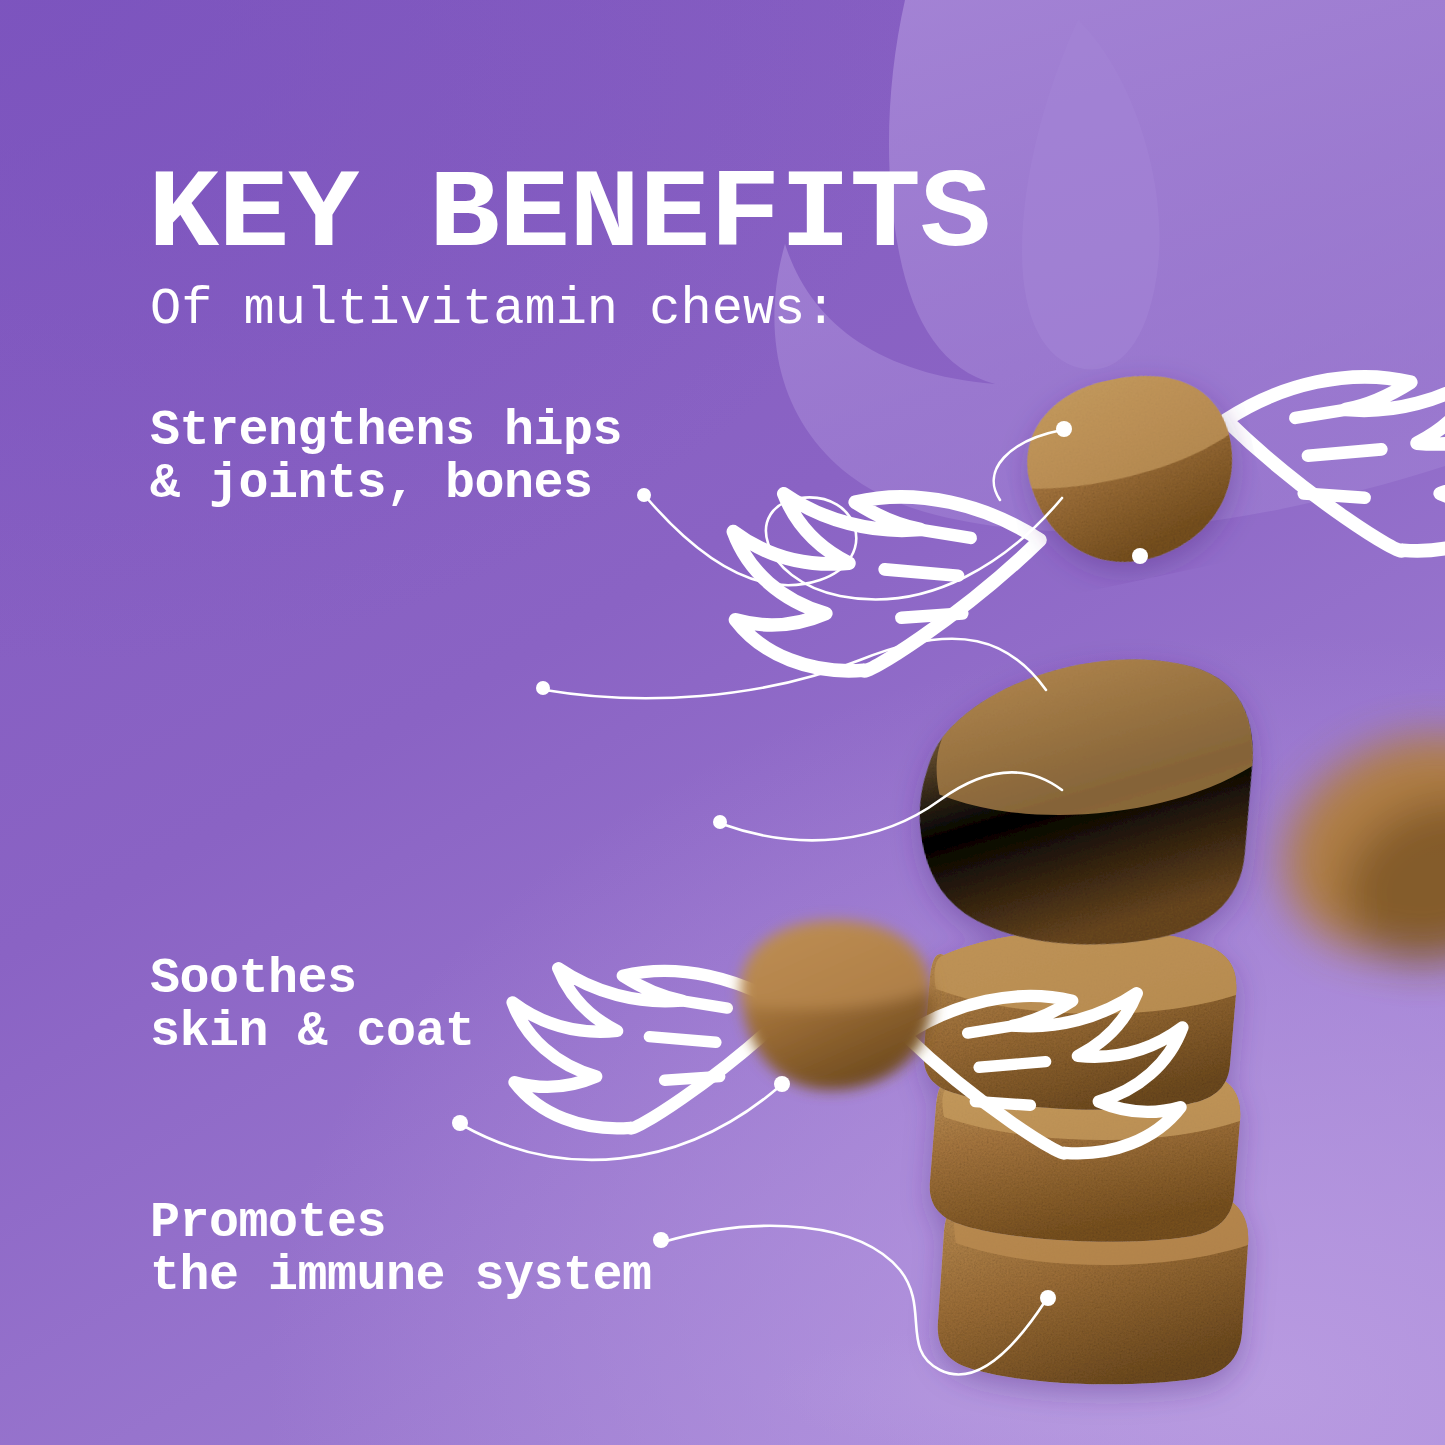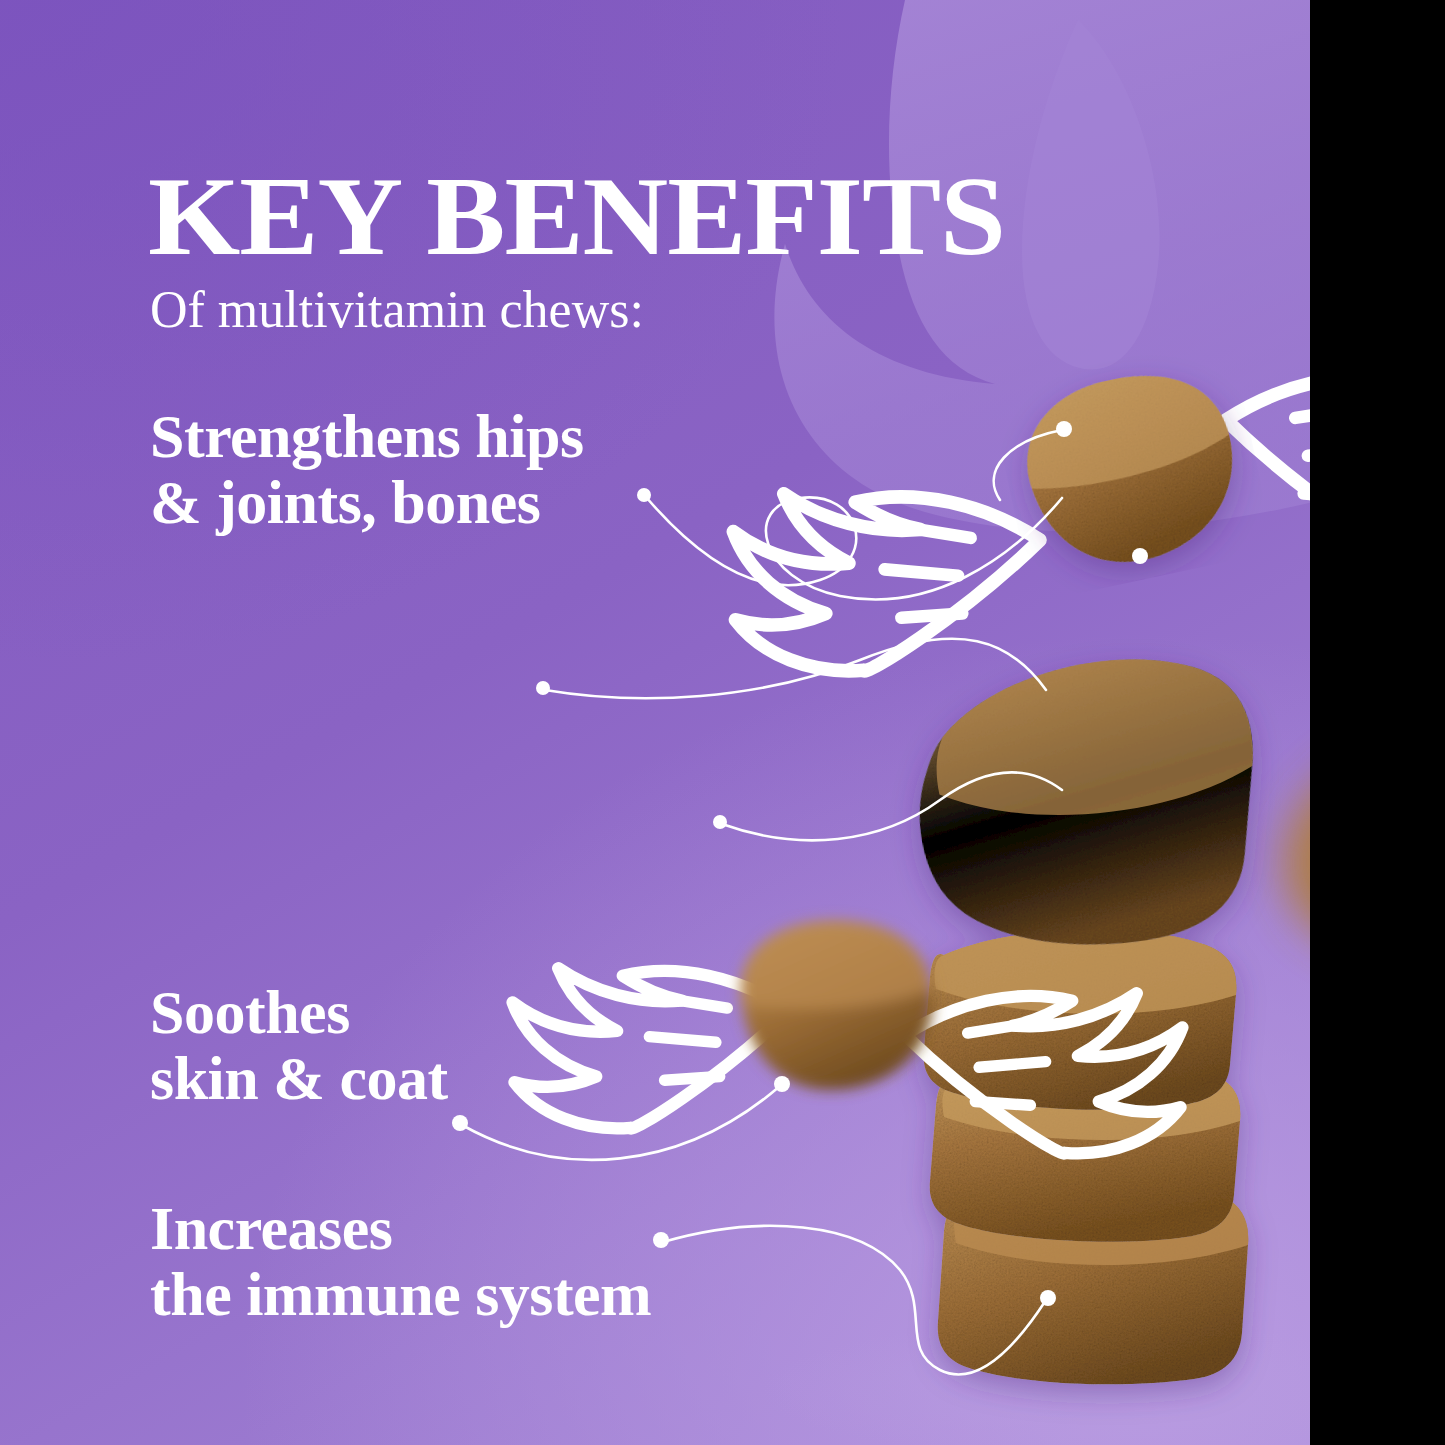--- a/index.html
+++ b/index.html
@@ -1,43 +1,43 @@
 <!DOCTYPE html>
 <html><head>
 <meta charset="utf-8">
 <style>
   html,body{margin:0;padding:0;background:#000;}
   #canvas{
-    position:relative;width:1310px;height:1445px;overflow:hidden;
-    font-family:Liberation Serif, serif;
+    position:relative;width:1445px;height:1445px;overflow:hidden;
+    font-family:Liberation Mono, monospace;
     background:
       radial-gradient(120% 90% at 88% 96%, rgba(185,155,225,.95) 0%, rgba(185,155,225,0) 58%),
       radial-gradient(110% 80% at 4% 2%, rgba(120,80,188,.55) 0%, rgba(120,80,188,0) 55%),
       linear-gradient(150deg,#8159c0 0%,#8a63c4 42%,#9a78cf 72%,#a78ada 100%);
   }
   #bgdeco,#artwork{position:absolute;inset:0;width:1445px;height:1445px;}
   #bgdeco{z-index:1;}
   #artwork{z-index:3;pointer-events:none;}
   .txtlayer{position:absolute;inset:0;z-index:4;}
   .title{
     position:absolute;left:148px;top:160px;
     font-size:112px;font-weight:700;color:#fff;letter-spacing:-1px;
     line-height:1;white-space:nowrap;transform:scaleX(1.06);transform-origin:left center;
   }
   .subtitle{
     position:absolute;left:150px;top:284px;
     font-size:52px;font-weight:300;color:#fff;line-height:1;white-space:nowrap;
   }
   .benefit{
     position:absolute;left:150px;color:#fff;font-weight:700;
-    font-size:62px;line-height:1.06;white-space:pre-line;
+    font-size:50px;line-height:1.06;white-space:pre-line;
     letter-spacing:-.5px;
   }
   .b0{top:404px;} .b1{top:597px;} .b2{top:783px;}
-  .b3{top:980px;} .b4{top:1196px;}
+  .b3{top:952px;} .b4{top:1196px;}
 </style>
 </head>
 <body>
 
 <div id="canvas">
 
   <svg id="bgdeco" viewBox="0 0 1445 1445">
     <defs>
       <linearGradient id="swoosh" x1="0" y1="0" x2="0.4" y2="1">
         <stop offset="0" stop-color="#a98ad8" stop-opacity=".85"></stop>
@@ -173,17 +173,17 @@
   </svg>
 
   <div class="txtlayer">
     <div class="title">KEY BENEFITS</div>
     <div class="subtitle">Of multivitamin chews:</div>
 
     <div class="benefit b0">Strengthens hips
 &amp; joints, bones</div>
     <div class="benefit b3">Soothes
 skin &amp; coat</div>
-    <div class="benefit b4">Increases
+    <div class="benefit b4">Promotes
 the immune system</div>
   </div>
 
 </div>
 
 </body></html>

